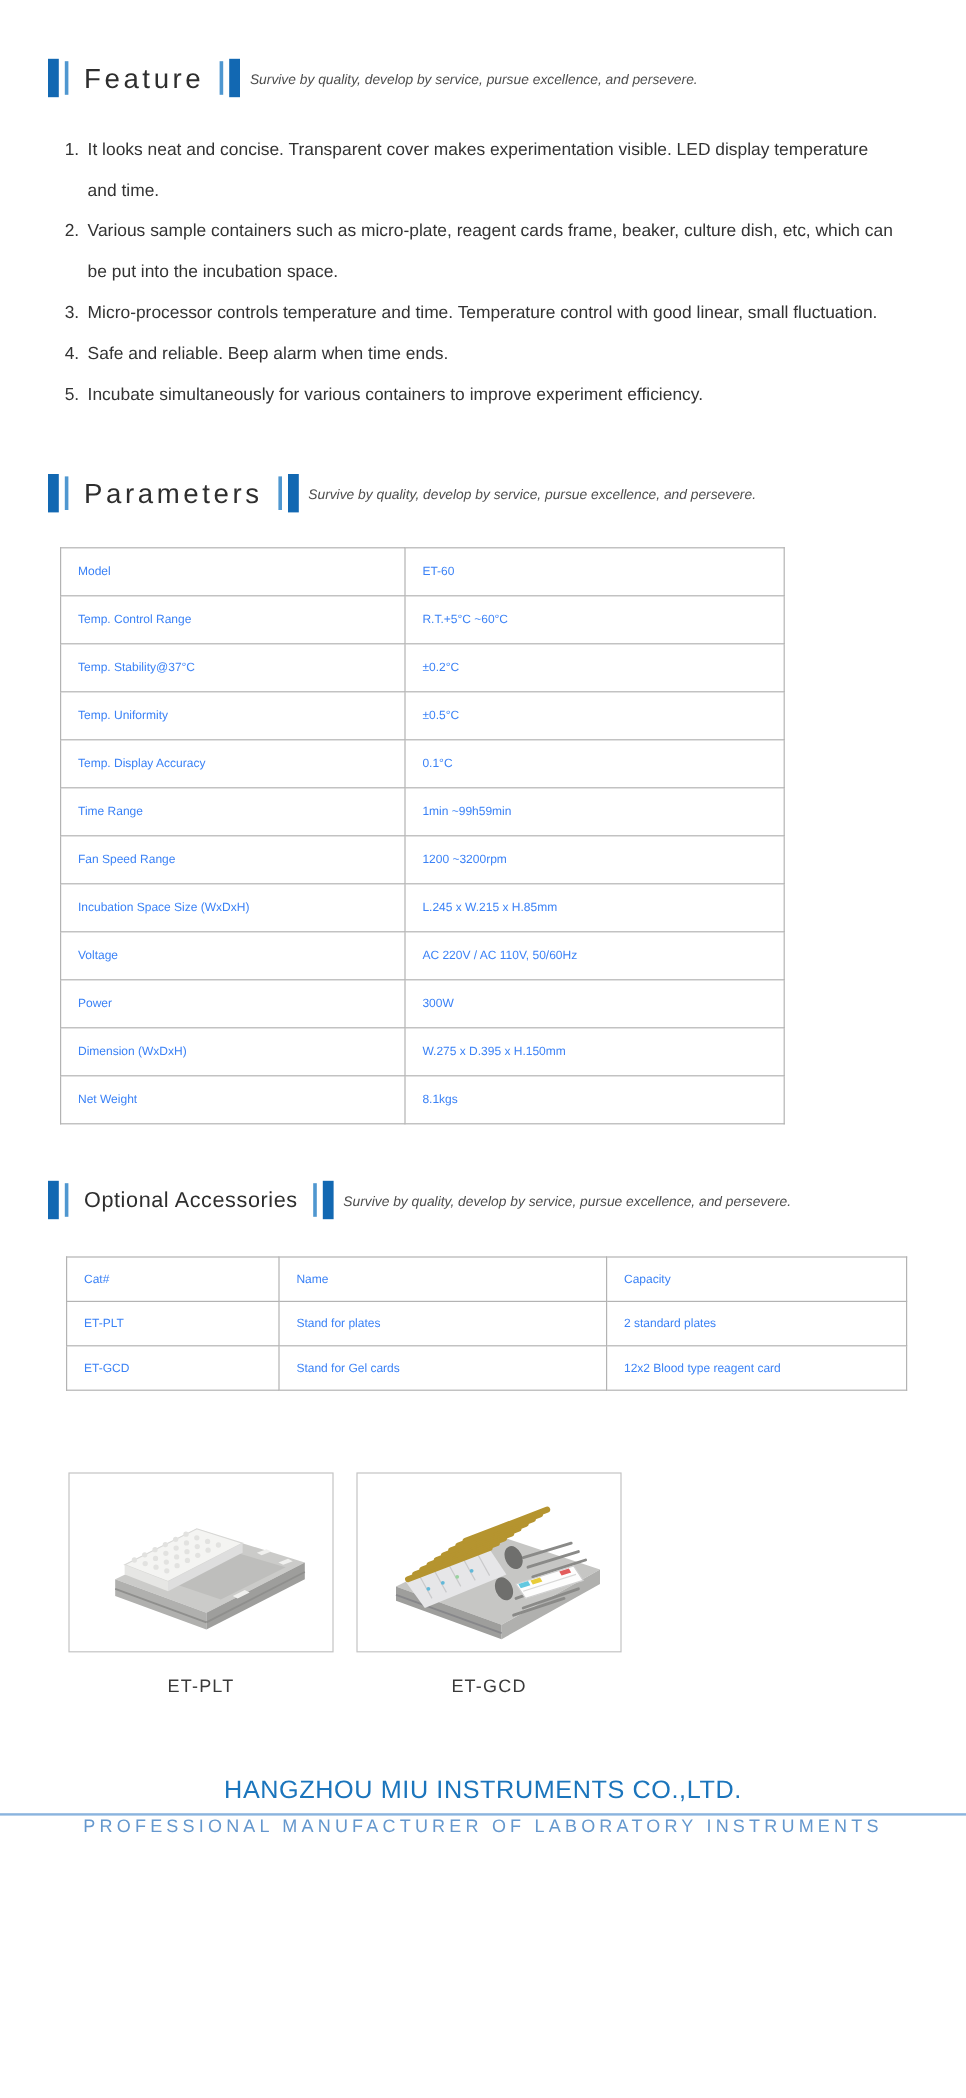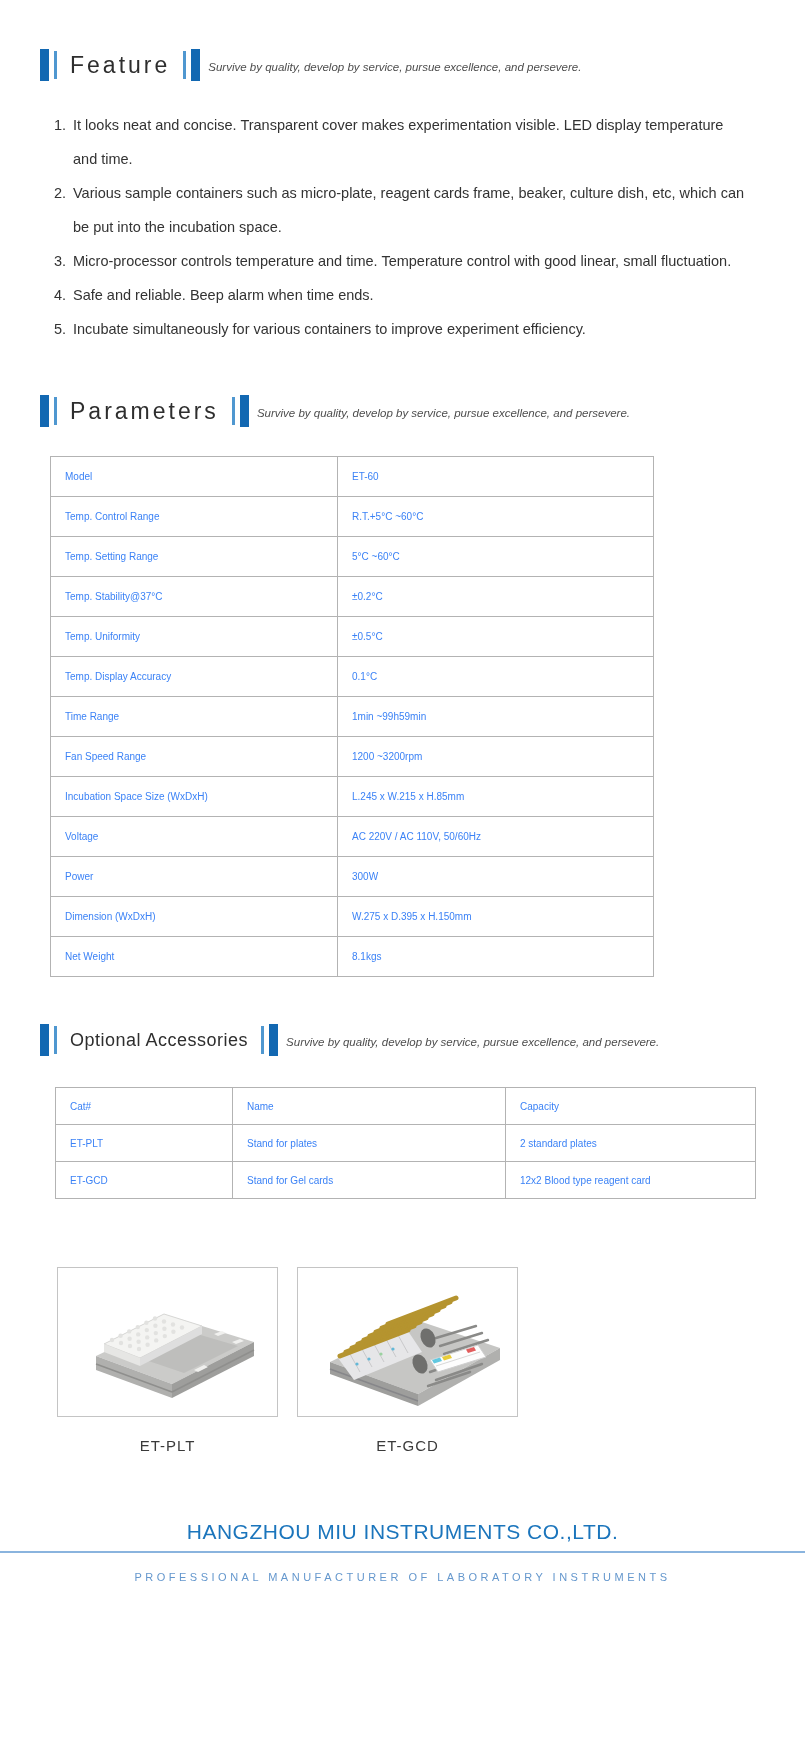--- a/index.html
+++ b/index.html
@@ -43,21 +43,21 @@
   
   .products{margin:68px 0 0 57px;display:flex;gap:19px;}
   .products figure{margin:0;width:221px;}
   .img-box{width:219px;height:148px;border:1px solid #c4c4c4;background:#fff;
     display:flex;align-items:center;justify-content:center;box-sizing:content-box;}
   .products figcaption{text-align:center;margin-top:20px;font-size:15px;color:#3a3a3a;letter-spacing:1px;}
   
   .footer{margin-top:66px;text-align:center;}
   .company{font-size:21px;color:#1b75bc;letter-spacing:0.5px;}
   .footer-line{height:2px;background:#8ab4de;margin-top:7px;width:805px;}
-  .footer-sub{margin-top:18px;font-size:11px;color:#6497cd;letter-spacing:3.5px;}
+  .footer-sub{margin-top:1px;font-size:15px;color:#6497cd;letter-spacing:3.5px;}
 </style>
 </head>
 <body>
 
 <div class="page">
 
   <section class="sec-feature">
     <div class="section-header">
       <div class="title-unit">
         <span class="bar thick tl"></span>
@@ -116,24 +116,20 @@
           <col style="width:316px">
         </colgroup>
       <tbody>
         <tr>
             <td>Model</td>
             <td>ET-60</td>
           </tr>
         <tr>
             <td>Temp. Control Range</td>
             <td>R.T.+5°C ~60°C</td>
-          </tr>
-        <tr>
-            <td>Temp. Setting Range</td>
-            <td>5°C ~60°C</td>
           </tr>
         <tr>
             <td>Temp. Stability@37°C</td>
             <td>±0.2°C</td>
           </tr>
         <tr>
             <td>Temp. Uniformity</td>
             <td>±0.5°C</td>
           </tr>
         <tr>

